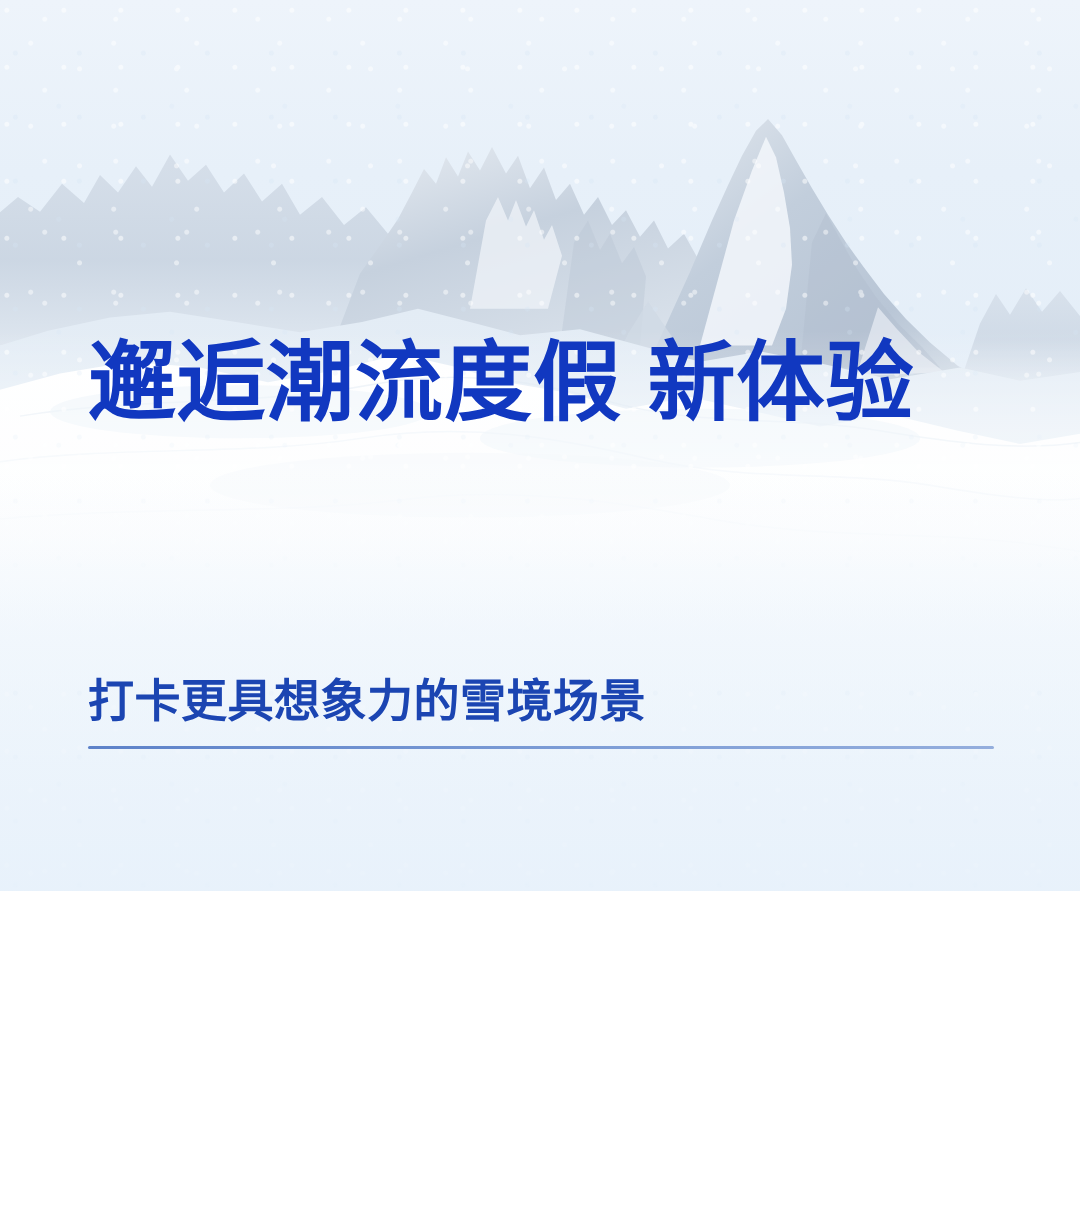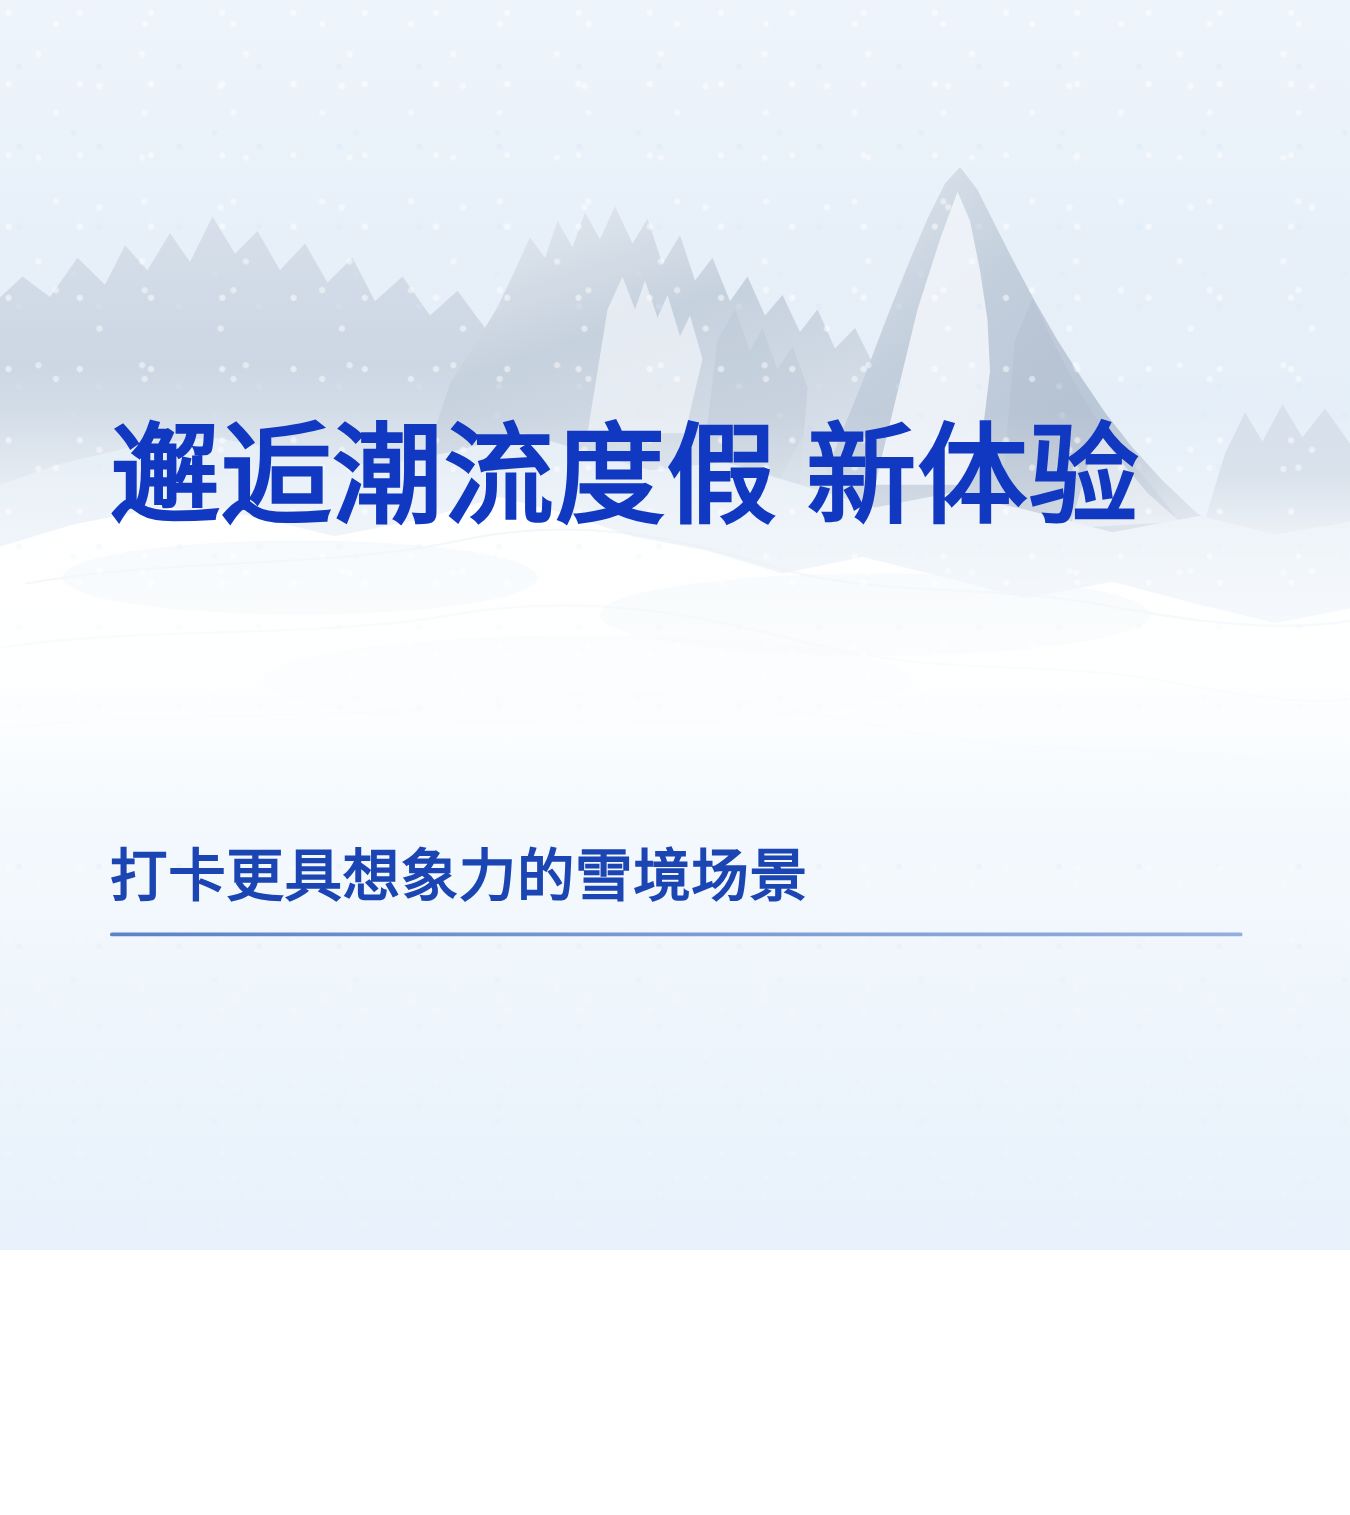--- a/index.html
+++ b/index.html
@@ -4,23 +4,23 @@
 <title>阿尔卑斯雪世界</title>
 <style>
   html, body {
     margin: 0;
     padding: 0;
     background: #ffffff;
   }
   #poster {
     position: relative;
     width: 1080px;
-    height: 1000px;
+    height: 891px;
     overflow: hidden;
-    font-family: Liberation Serif, serif;
+    font-family: Liberation Sans, sans-serif;
     background: linear-gradient(
         180deg,
         #eef4fb 0%,
         #e9f1fa 10%,
         #e8f0f9 22%,
         #eef4fb 34%,
         #f4f8fc 44%,
         #f7fafd 56%,
         #f2f7fc 68%,
         #eef5fb 80%,

